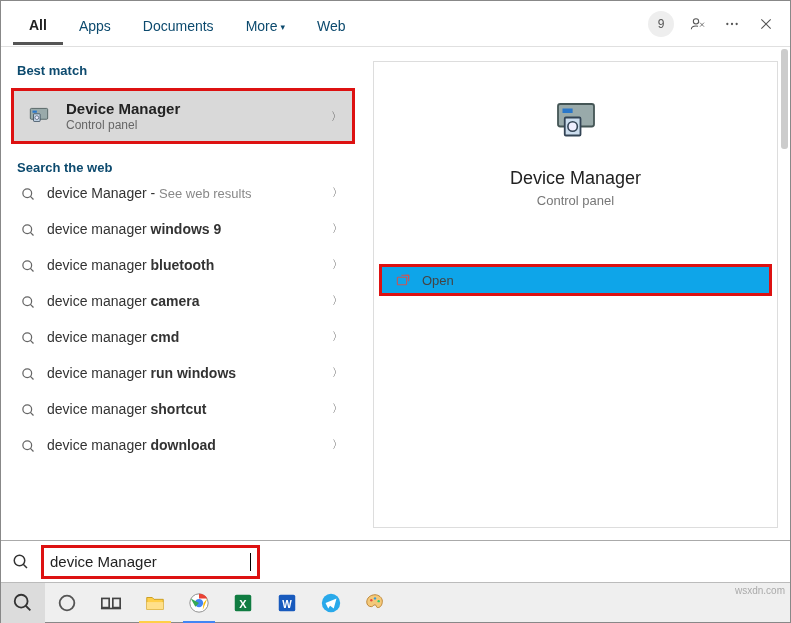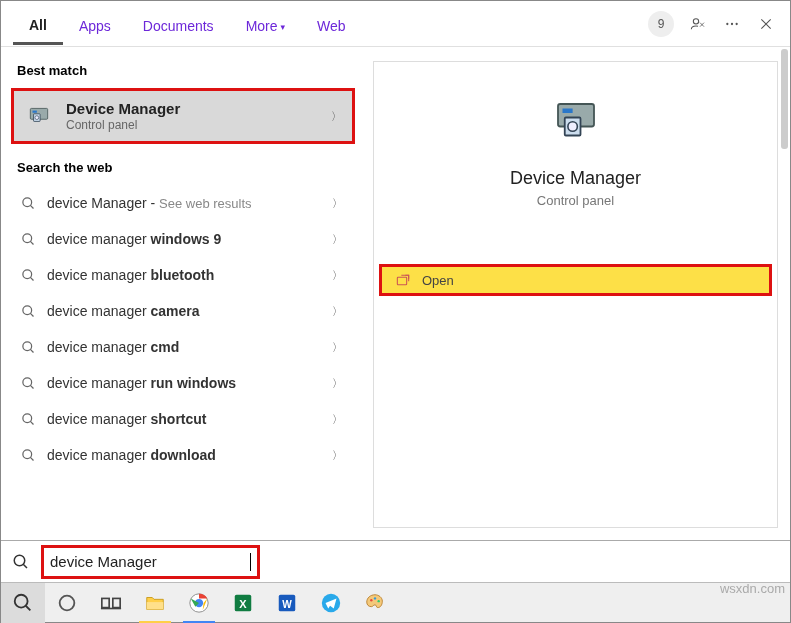--- a/index.html
+++ b/index.html
@@ -2,80 +2,80 @@
 <html><head>
 <meta charset="utf-8">
 <style>
 * { margin: 0; padding: 0; box-sizing: border-box; font-family: "Segoe UI", Tahoma, sans-serif; }
 body { width: 791px; height: 623px; background: #fff; position: relative; overflow: hidden; }
 
 .window { width: 791px; height: 623px; border: 1px solid #888; display: flex; flex-direction: column; }
 
 
 .tabs { display: flex; align-items: center; height: 46px; border-bottom: 1px solid #e0e0e0; background: #fff; padding-left: 12px; }
-.tab { padding: 14px 16px 10px; font-size: 14px; color: #6d28d9; cursor: pointer; }
+.tab { padding: 14px 16px 10px; font-size: 14px; color: #0c4a6e; cursor: pointer; }
 .tab.active { color: #222; font-weight: 600; border-bottom: 3px solid #555; padding-bottom: 9px; }
 .tab .chev { font-size: 9px; margin-left: 3px; vertical-align: middle; }
 .tabs-spacer { flex: 1; }
 .top-icons { display: flex; align-items: center; gap: 14px; padding-right: 14px; }
 .top-badge { width: 26px; height: 26px; border-radius: 50%; background: #eee; display: flex; align-items: center; justify-content: center; font-size: 12px; color: #555; }
 .top-ico { width: 20px; height: 20px; color: #555; display: flex; align-items: center; justify-content: center; }
 .top-ico svg { width: 16px; height: 16px; }
 
 
 .main { flex: 1; display: flex; overflow: hidden; }
 .left { width: 360px; padding: 8px 6px 8px 10px; }
 .right { flex: 1; padding: 14px 12px 12px 12px; }
 
-.section-label { font-size: 13px; font-weight: 600; color: #000000; padding: 8px 6px; }
+.section-label { font-size: 13px; font-weight: 600; color: #0c4a6e; padding: 8px 6px; }
 
 .best-match { border: 3px solid #d11; background: #d9d9d9; display: flex; align-items: center; height: 56px; padding: 0 10px; margin: 2px 0 8px 0; }
 .bm-icon { width: 30px; height: 30px; display: flex; align-items: center; justify-content: center; }
 .bm-icon svg { width: 26px; height: 26px; }
 .bm-text { margin-left: 12px; }
 .bm-title { font-size: 15px; font-weight: 600; color: #222; }
 .bm-sub { font-size: 12px; color: #666; margin-top: 1px; }
 .bm-chev { margin-left: auto; color: #555; font-size: 11px; }
 
 .web-list { margin-top: 2px; }
-.web-item { display: flex; align-items: center; height: 36px; padding: 0 8px; font-size: 14px; color: #333; }
+.web-item { display: flex; height: 36px; padding: 0 8px; font-size: 14px; color: #333; }
 .web-item .sicon { width: 18px; height: 18px; color: #666; display: flex; align-items: center; justify-content: center; }
 .web-item .sicon svg { width: 15px; height: 15px; }
 .web-item .wi-text { margin-left: 10px; flex: 1; white-space: nowrap; overflow: hidden; text-overflow: ellipsis; }
 .web-item .wi-text b { font-weight: 600; }
 .web-item .wi-text .g { color: #888; font-size: 13px; }
 .web-item .wchev { color: #555; font-size: 11px; padding-right: 4px; }
 
 
 .preview { border: 1px solid #ddd; height: 100%; padding-top: 28px; display: flex; flex-direction: column; align-items: center; }
 .preview-icon { width: 64px; height: 64px; display: flex; align-items: center; justify-content: center; }
 .preview-icon svg { width: 54px; height: 54px; }
 .preview-title { font-size: 18px; color: #222; margin-top: 14px; }
 .preview-sub { font-size: 13px; color: #777; margin-top: 4px; }
 
-.action { margin-top: 56px; width: calc(100% - 10px); height: 32px; border: 3px solid #d11; background: #fde047; display: flex; align-items: center; padding: 0 14px; font-size: 13px; color: #444; }
+.action { margin-top: 56px; width: calc(100% - 10px); height: 32px; border: 3px solid #d11; background: #0ea5e9; display: flex; align-items: center; padding: 0 14px; font-size: 13px; color: #444; }
 .action .aicon { width: 16px; height: 14px; margin-right: 10px; display: flex; }
 .action .aicon svg { width: 16px; height: 14px; }
 
 
 .search-wrap { height: 42px; border-top: 1px solid #aaa; display: flex; align-items: center; background: #fff; }
 .search-wrap .glass { width: 40px; display: flex; align-items: center; justify-content: center; color: #333; }
 .search-wrap .glass svg { width: 18px; height: 18px; }
 .search-box { border: 3px solid #d11; height: 34px; padding: 2px 6px; display: flex; align-items: center; }
 .search-input { border: none; outline: none; font-size: 15px; color: #222; min-width: 110px; background: transparent; }
 .cursor { display: inline-block; width: 1px; height: 18px; background: #000; margin-left: 1px; }
 
 
 .taskbar { height: 40px; border-top: 1px solid #bbb; background: #efefef; display: flex; align-items: center; }
 .tb-item { width: 44px; height: 40px; display: flex; align-items: center; justify-content: center; position: relative; }
 .tb-item.active { background: #dcdcdc; }
 .tb-item svg { width: 22px; height: 22px; }
 .tb-item .uline { position: absolute; bottom: 0; left: 6px; right: 6px; height: 2px; }
 
-.watermark { position: absolute; right: 6px; bottom: 27px; font-size: 13px; color: #aaa; }
+.watermark { position: absolute; right: 6px; bottom: 27px; font-size: 10px; color: #aaa; }
 
 .thin-scroll { position: absolute; right: 1px; top: 47px; width: 12px; height: 130px; background: transparent; }
 .thin-scroll .thumb { width: 7px; height: 100px; margin-left: 3px; margin-top: 2px; background: #ccc; border-radius: 3px; }
 </style>
 </head>
 <body>
 
 <div class="window">
 
   <div class="tabs">

